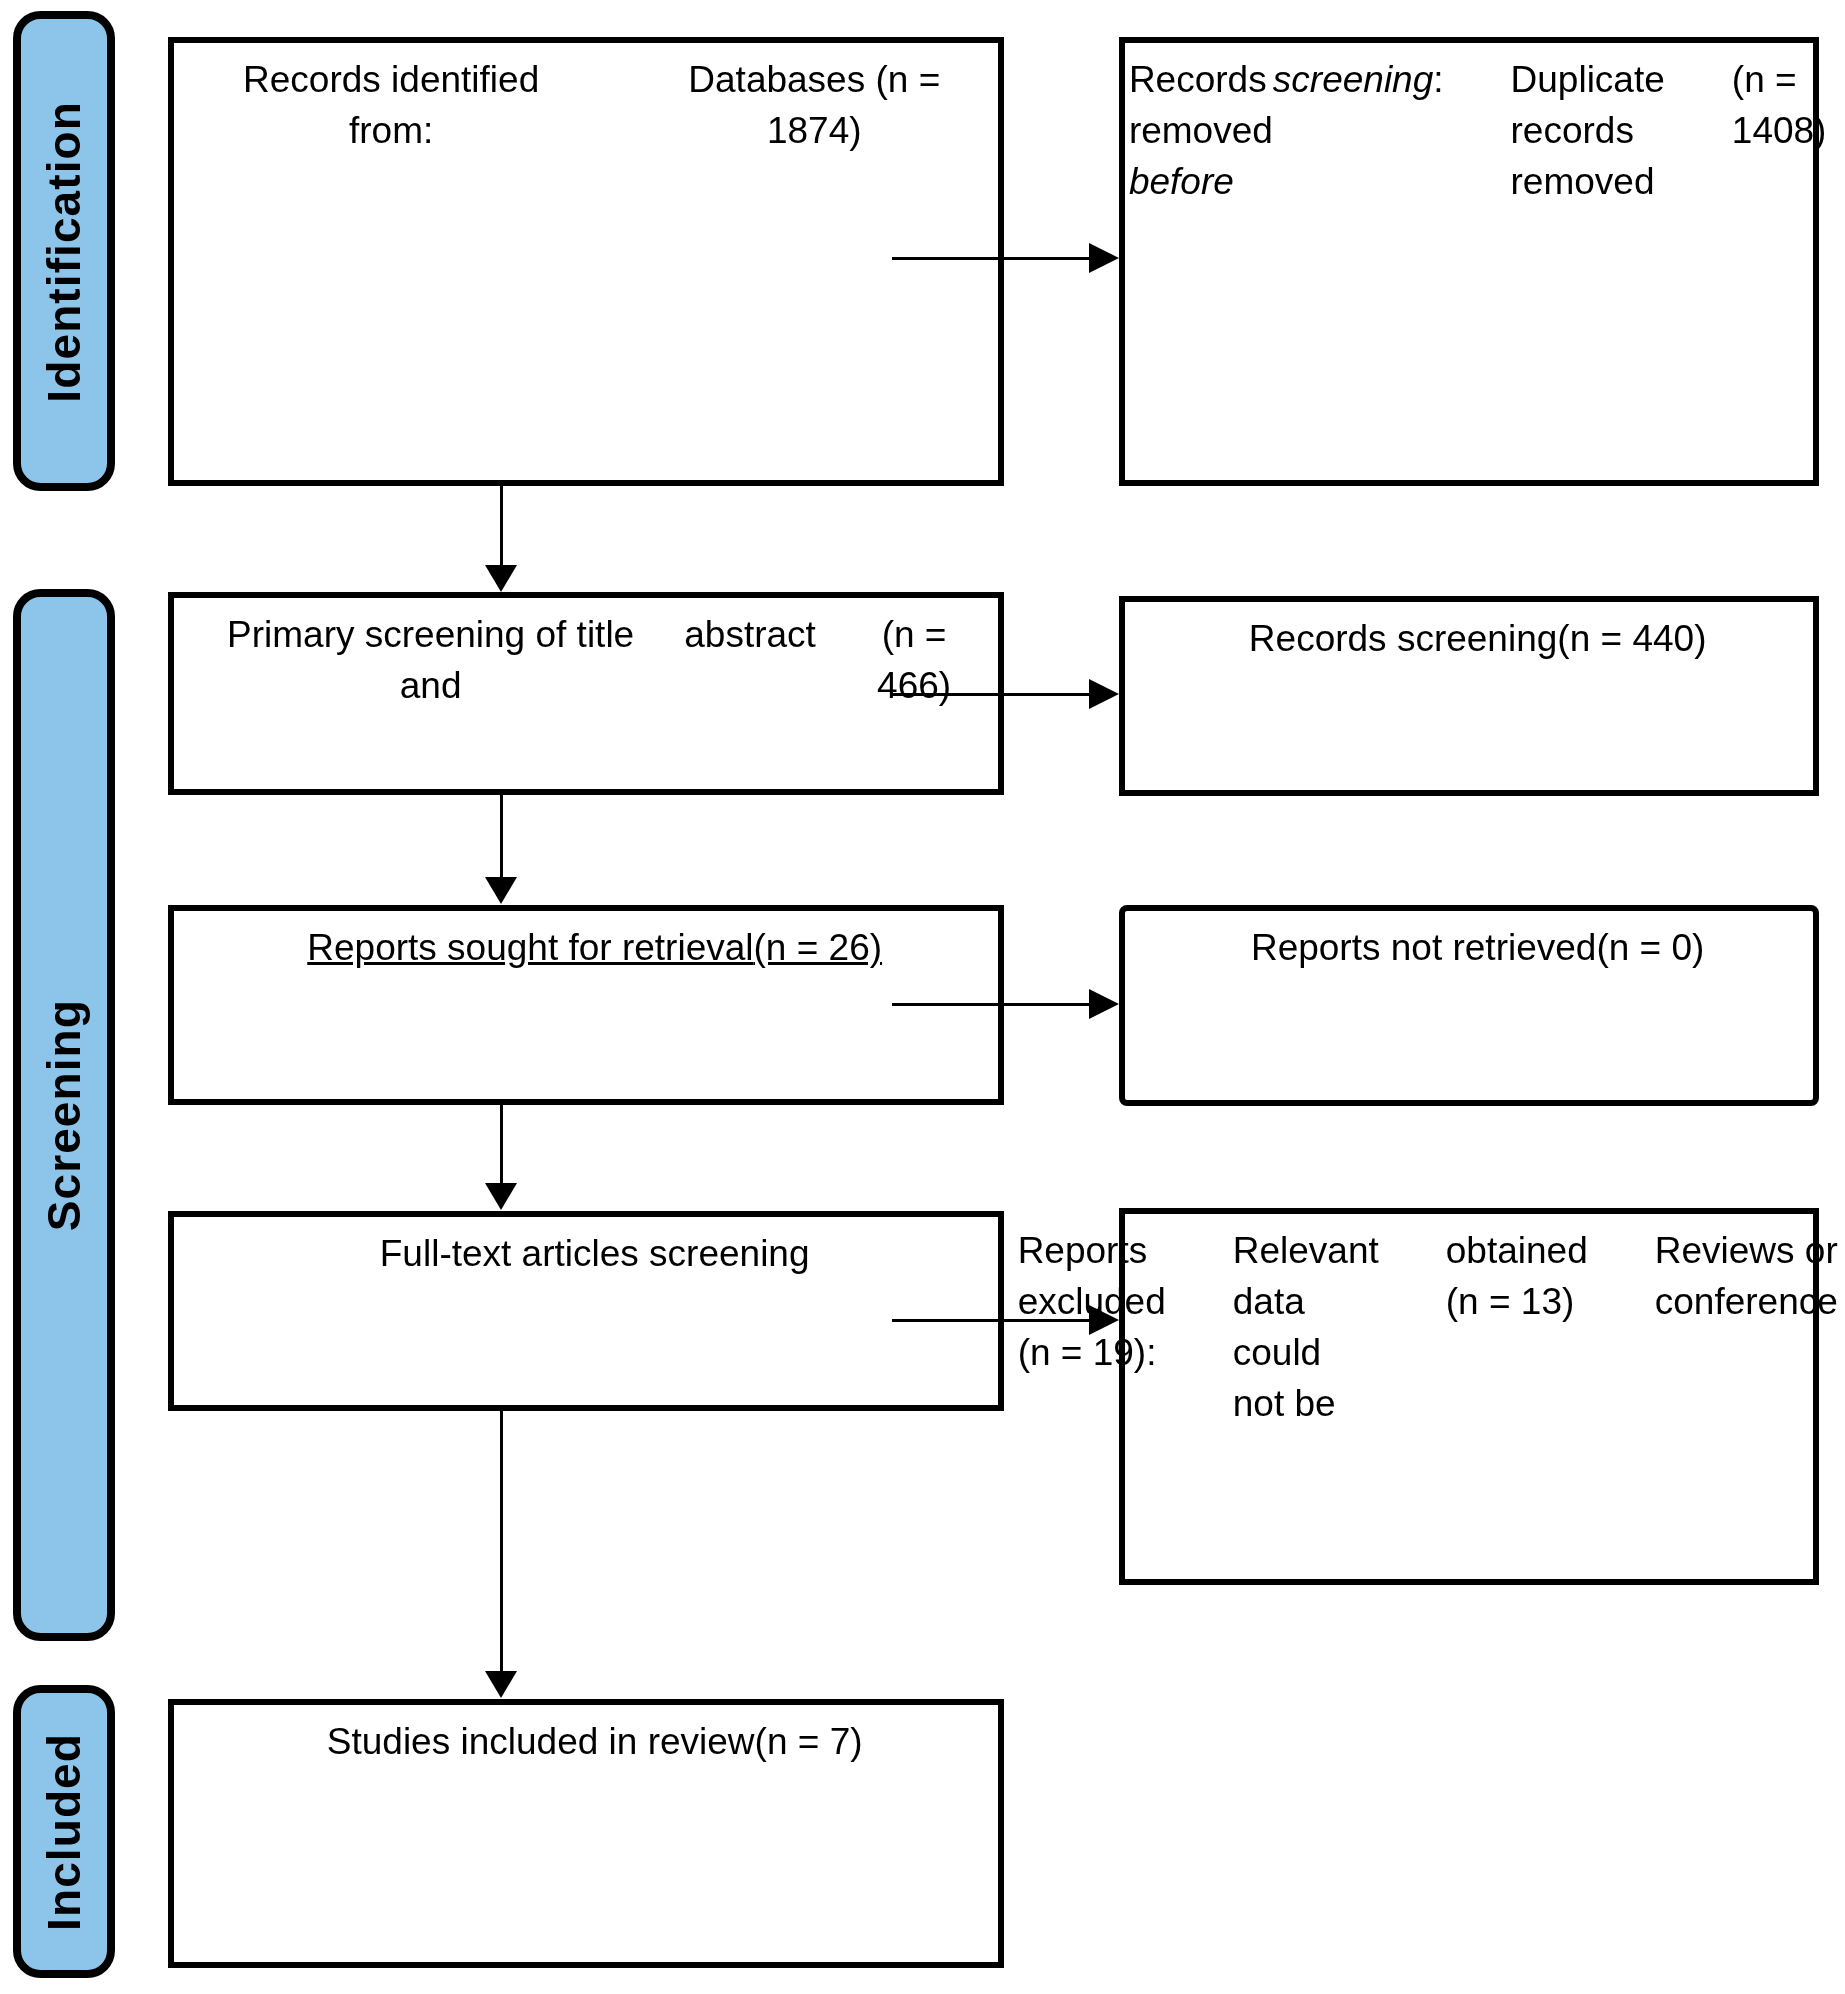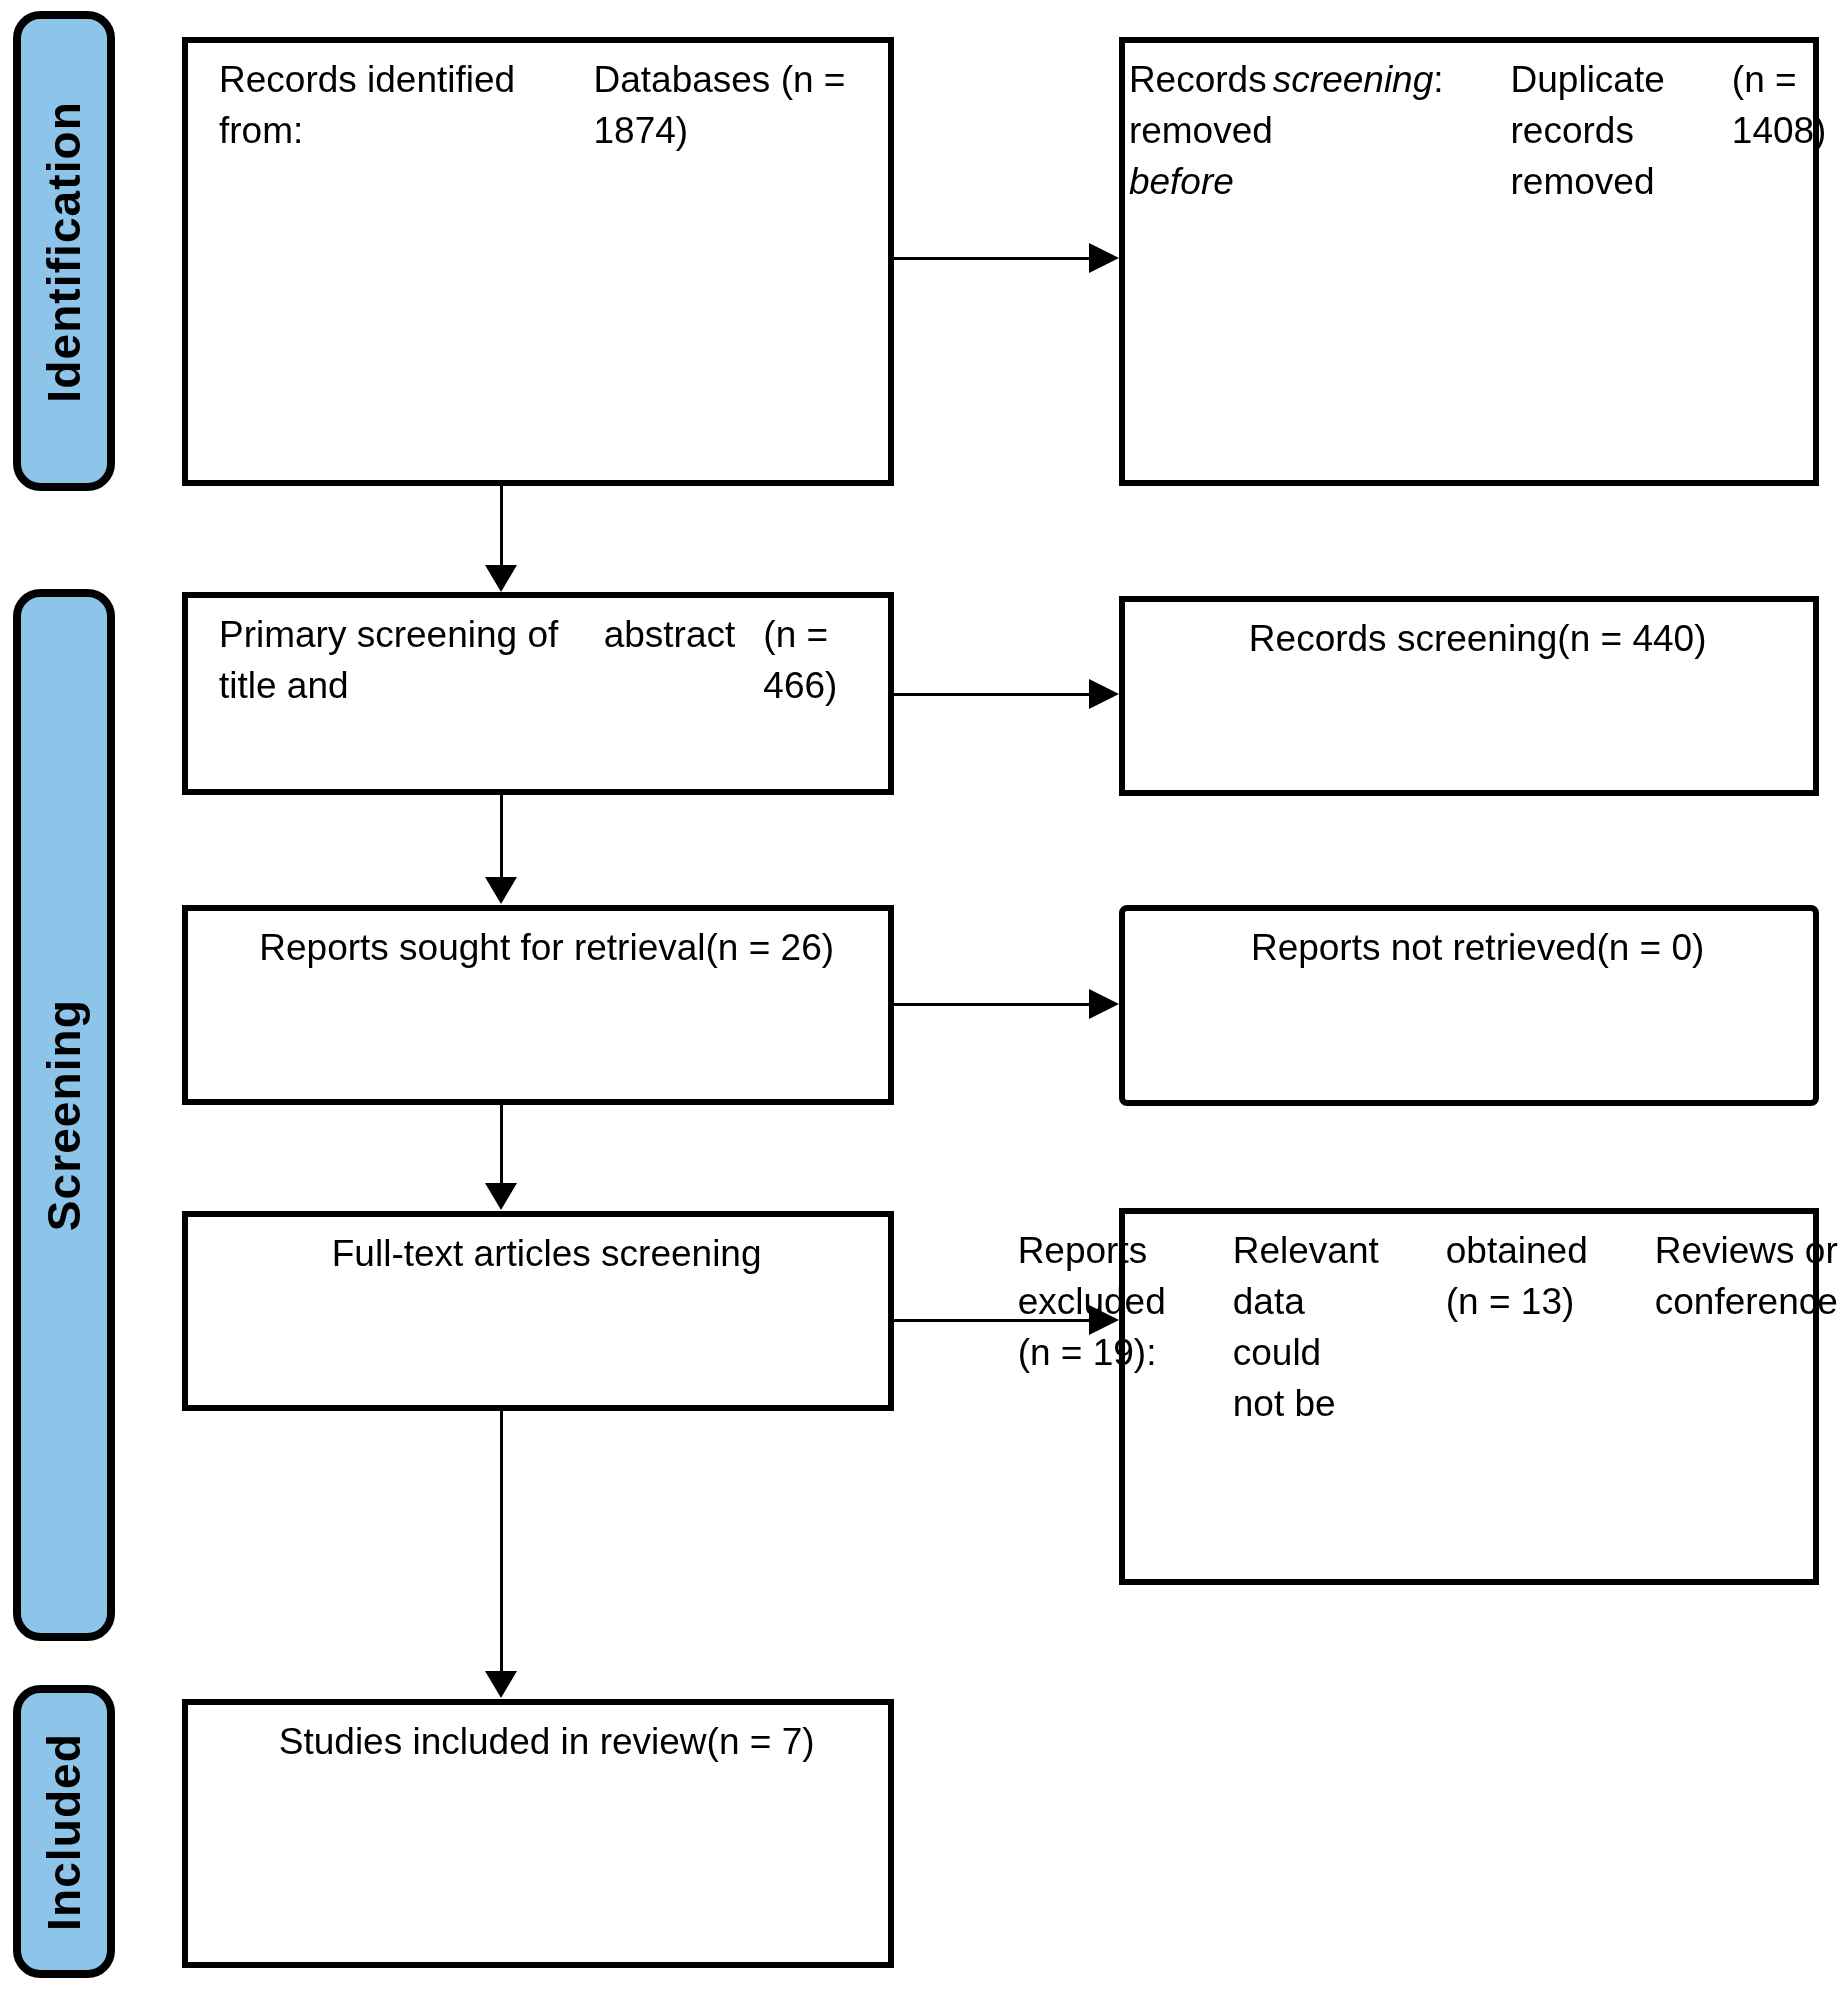--- a/index.html
+++ b/index.html
@@ -31,21 +31,21 @@
   .box {
     position: absolute;
     background: #ffffff;
     border: 6.3px solid #000;
     box-sizing: border-box;
     display: flex; justify-content: center;
     padding: 11.4px 13.7px 11.4px 31px;
     font-size: 37px;
     line-height: 51px;
   }
-  .left-col  { left: 182px;  width: 712px; }
+  .left-col  { left: 168px;  width: 836px; text-align: center; }
   .right-col { left: 1119px; width: 700px; }
   .line { white-space: pre-wrap; }
   .line .it { font-style: italic; }
   .indent { padding-left: 67px; }
   .vline {
     position: absolute; left: 500px; width: 3.4px;
     background: #000;
   }
   .hline {
     position: absolute; left: 892px; width: 198px; height: 3.4px;
@@ -93,21 +93,21 @@
 <div class="box left-col" style="top:592px; height:203px;gap:28px;">
   <div class="line">Primary screening of title and</div>
   <div class="line">abstract</div>
   <div class="line">(n = 466)</div>
 </div>
 <div class="box right-col" style="top:596px; height:200px;">
   <div class="line">Records screening</div>
   <div class="line">(n = 440)</div>
 </div>
 
-<div class="box left-col" style="top:905px; height:200px;">
+<div class="box left-col" style="top:905px; height:200px;text-decoration:underline;">
   <div class="line">Reports sought for retrieval</div>
   <div class="line">(n = 26)</div>
 </div>
 <div class="box right-col" style="top:905px; height:201px;border-radius:8px;">
   <div class="line">Reports not retrieved</div>
   <div class="line">(n = 0)</div>
 </div>
 
 <div class="box left-col" style="top:1211px; height:200px;">
   <div class="line">Full-text articles screening</div>

